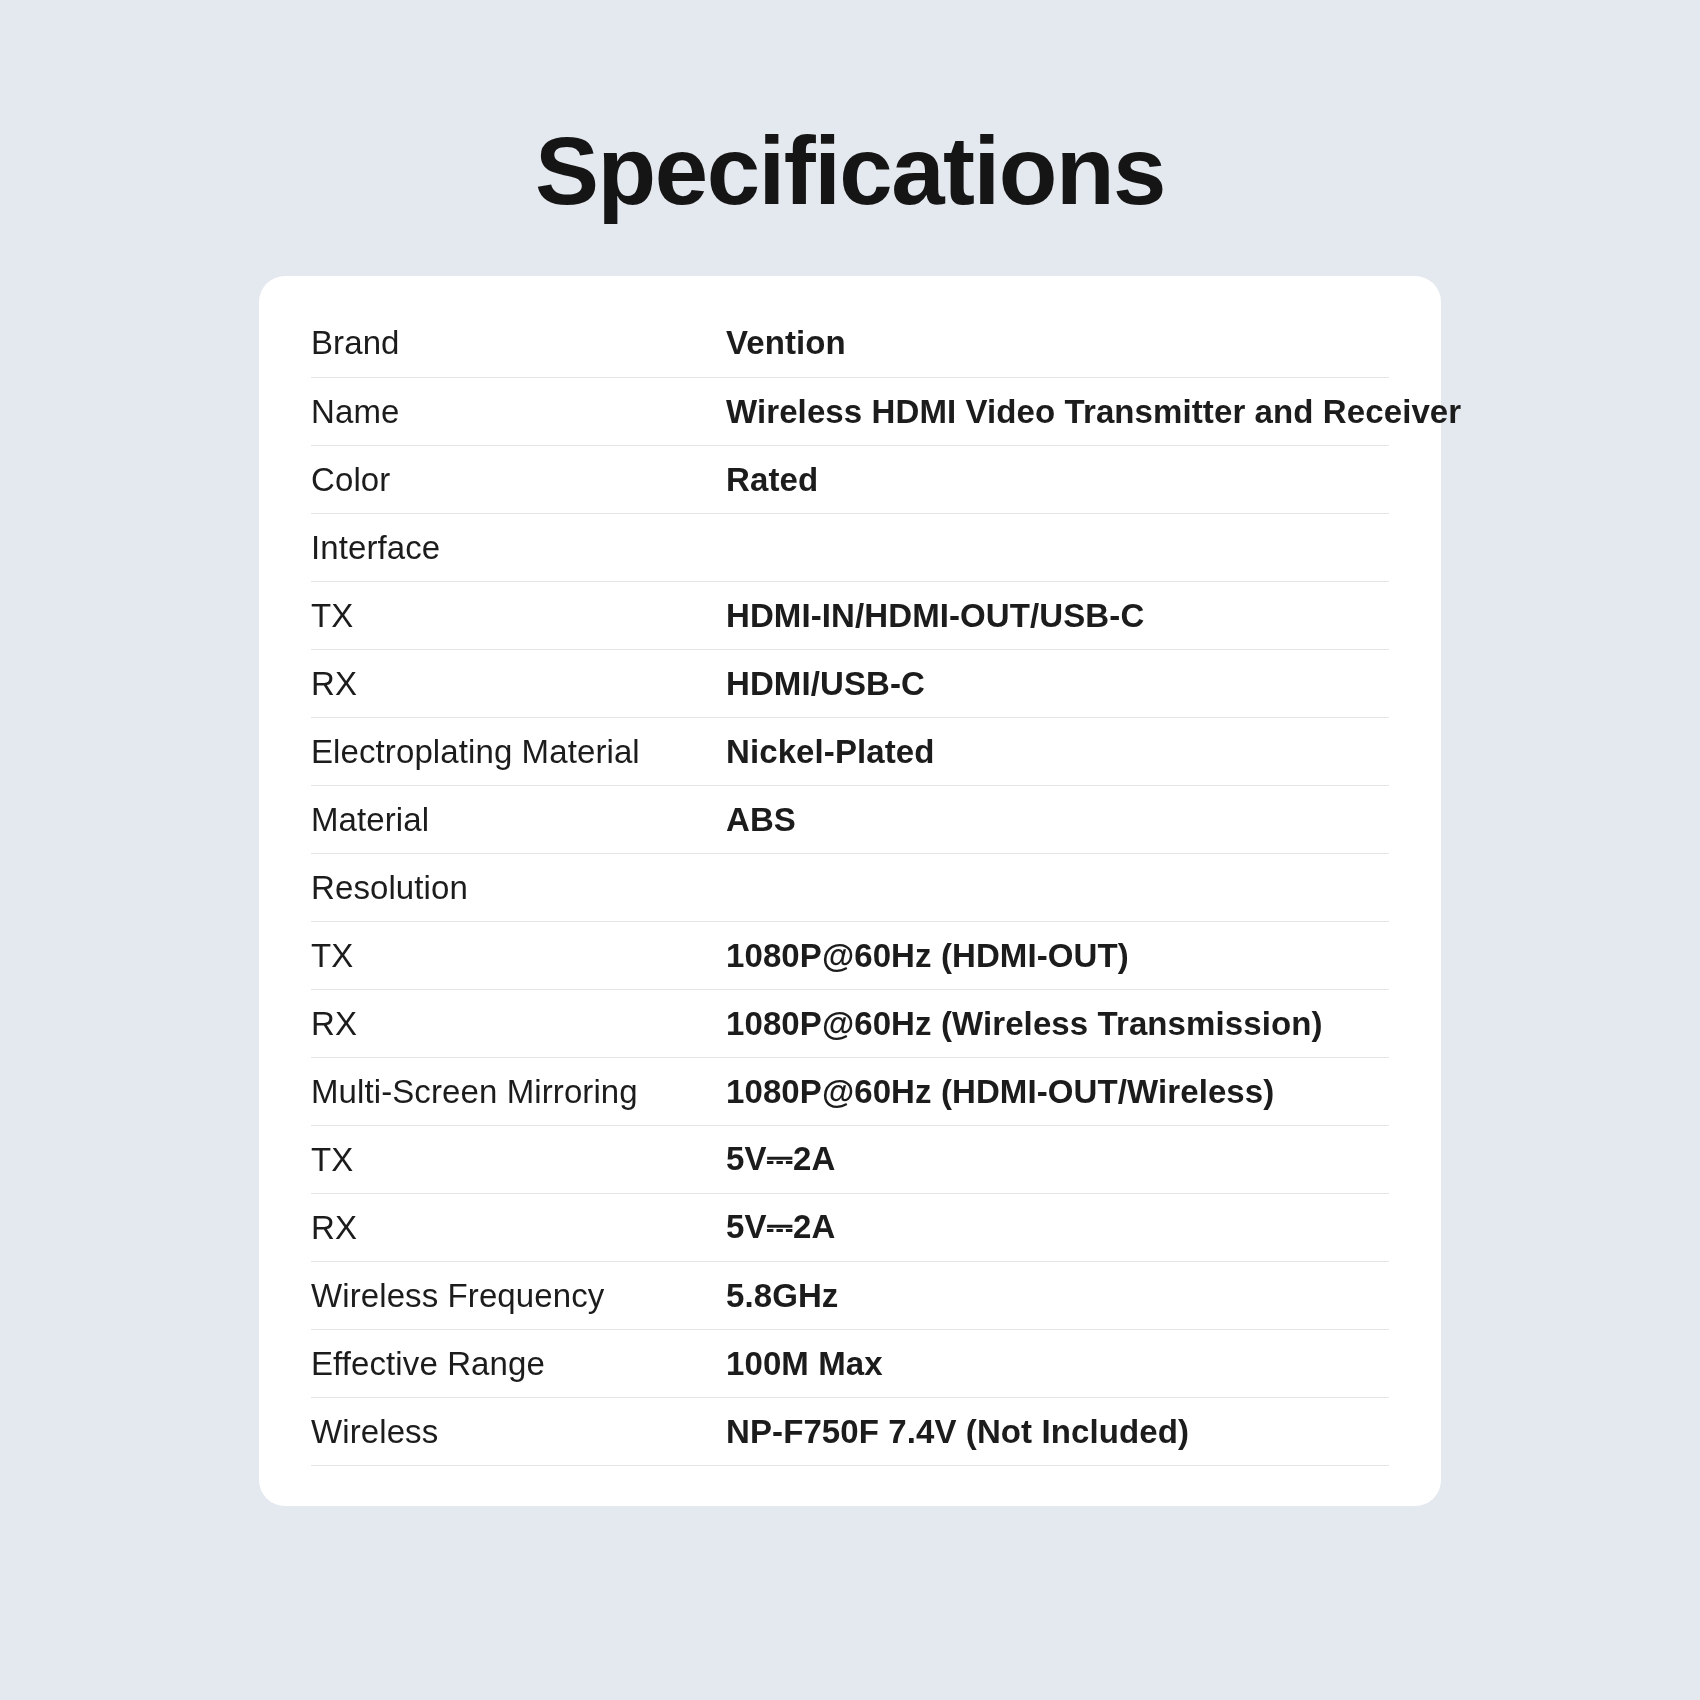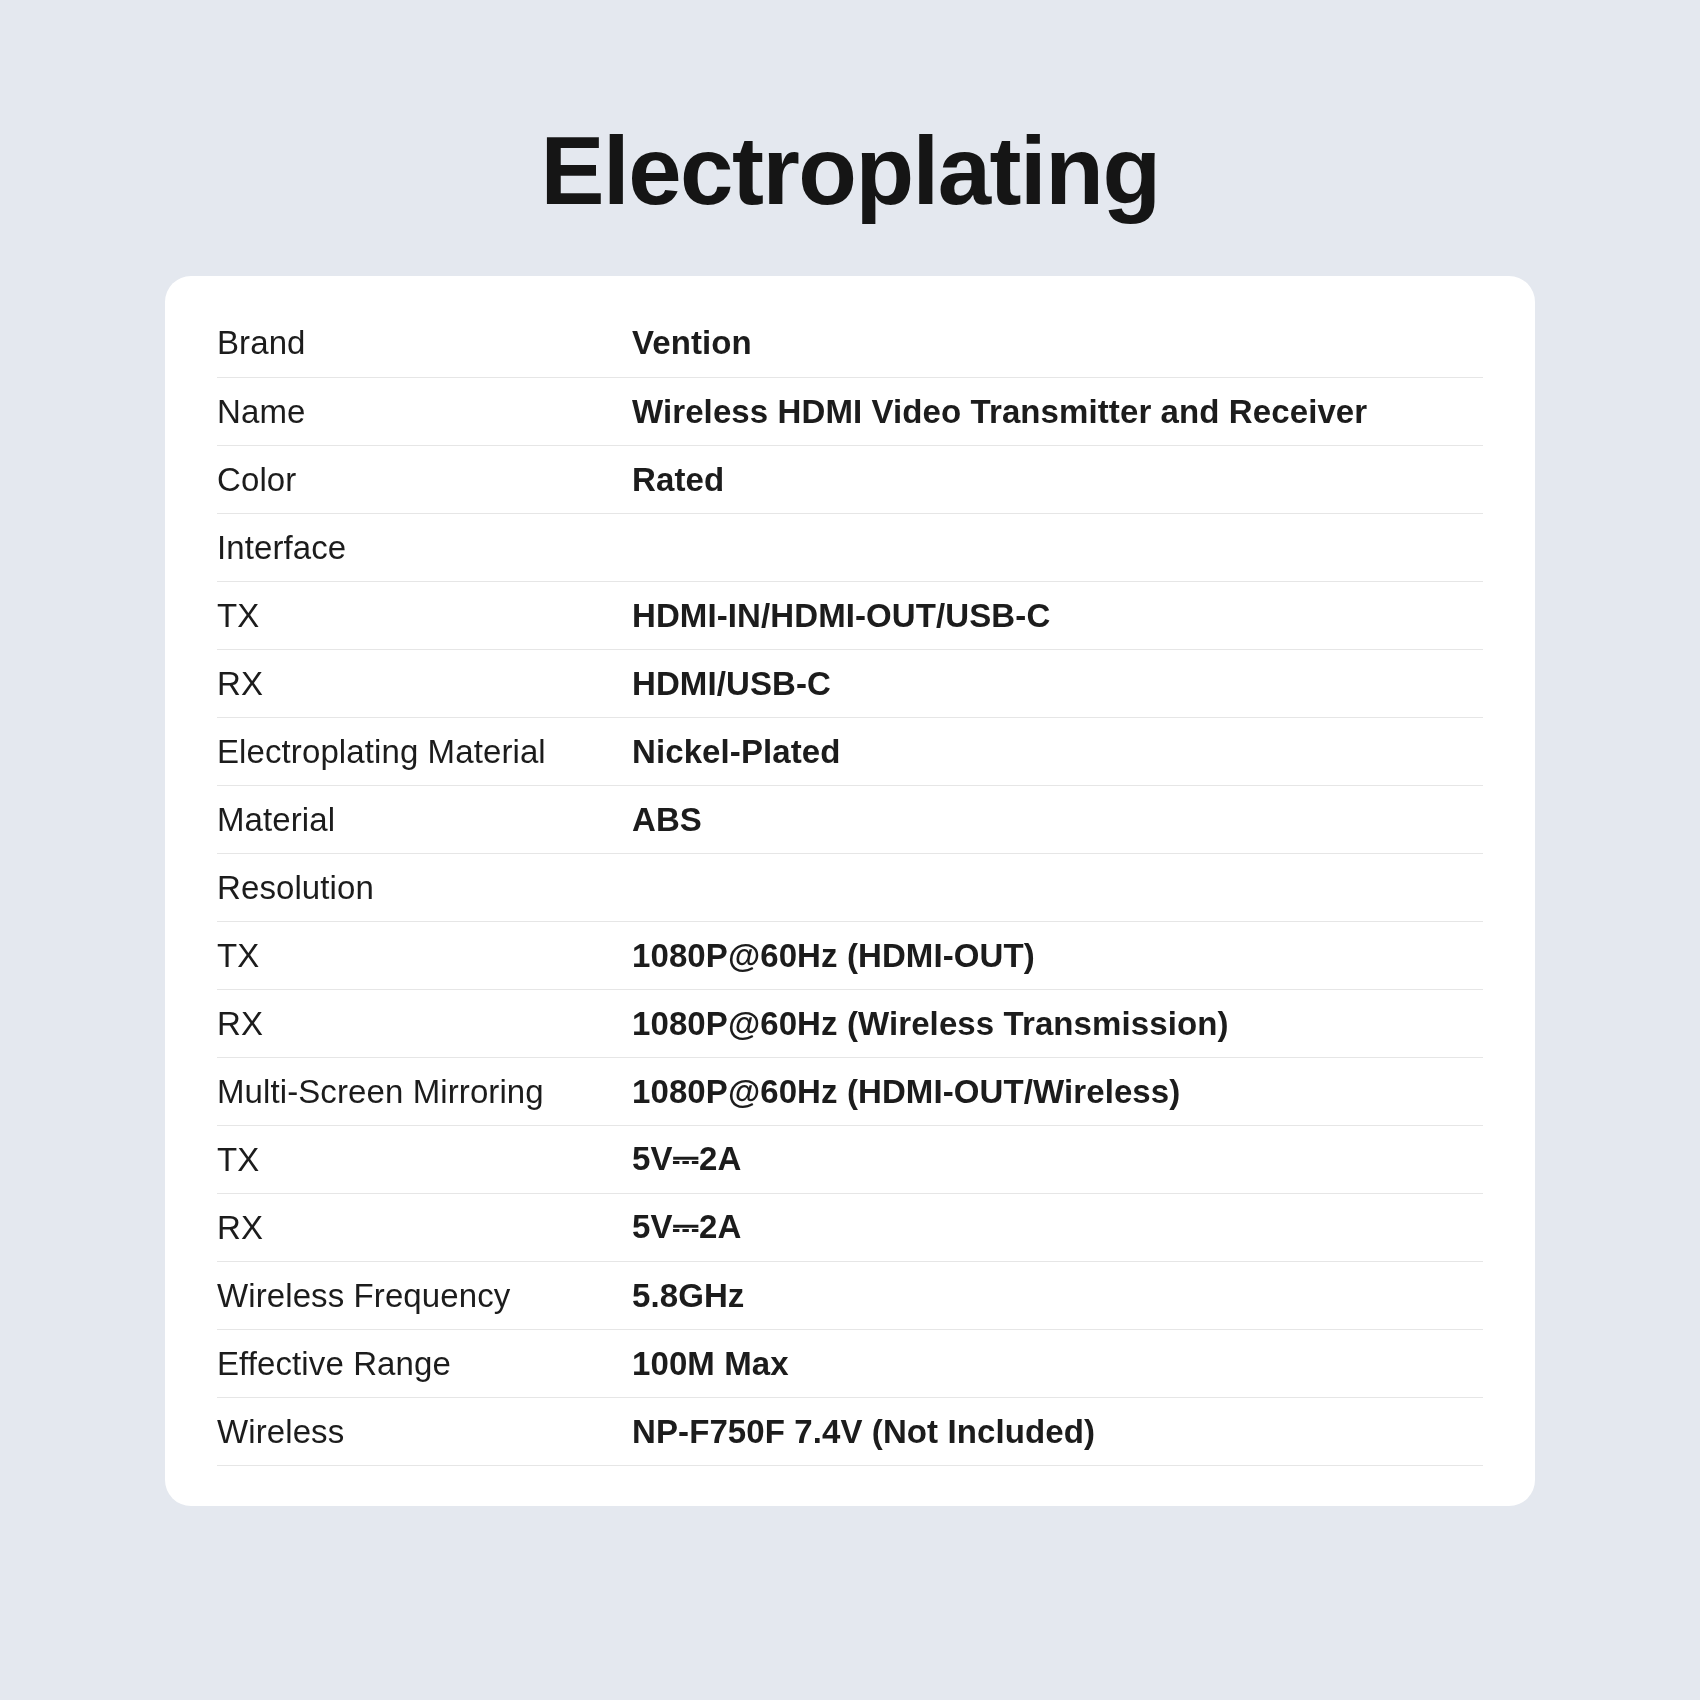--- a/index.html
+++ b/index.html
@@ -24,21 +24,21 @@
   .spec-title {
     margin-top: 118px;
     font-size: 96px;
     font-weight: 700;
     letter-spacing: -1.5px;
     color: #151515;
     line-height: 1.1;
   }
   .spec-card {
     margin-top: 52px;
-    width: 1370px;
+    width: 1182px;
     background: #ffffff;
     border-radius: 26px;
     box-sizing: border-box;
     padding: 34px 52px 40px 52px;
   }
   table.spec-table {
     width: 100%;
     border-collapse: collapse;
     table-layout: fixed;
   }
@@ -69,21 +69,21 @@
   }
   tr.last td {
     border-bottom: 1.5px solid #e6e6e6;
   }
 </style>
 </head>
 <body>
 
 <div class="page">
 
-  <div class="spec-title">Electroplating</div>
+  <div class="spec-title">Specifications</div>
 
   <div class="spec-card">
     <table class="spec-table">
       <tbody>
           <tr>
             <td class="label">Brand</td>
             <td class="value">Vention</td>
           </tr>
           <tr>
             <td class="label">Name</td>

